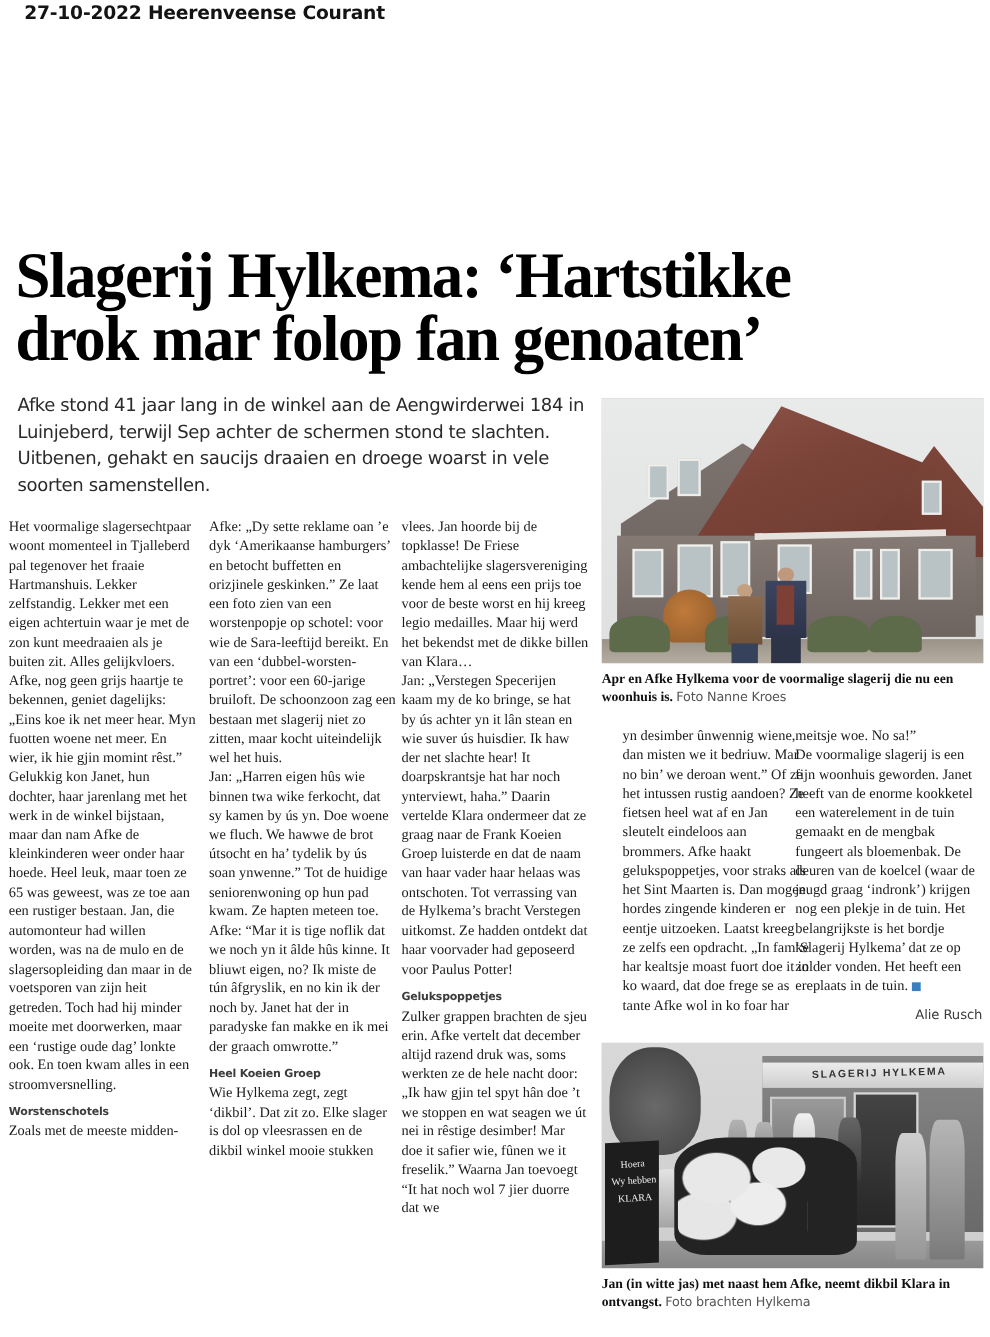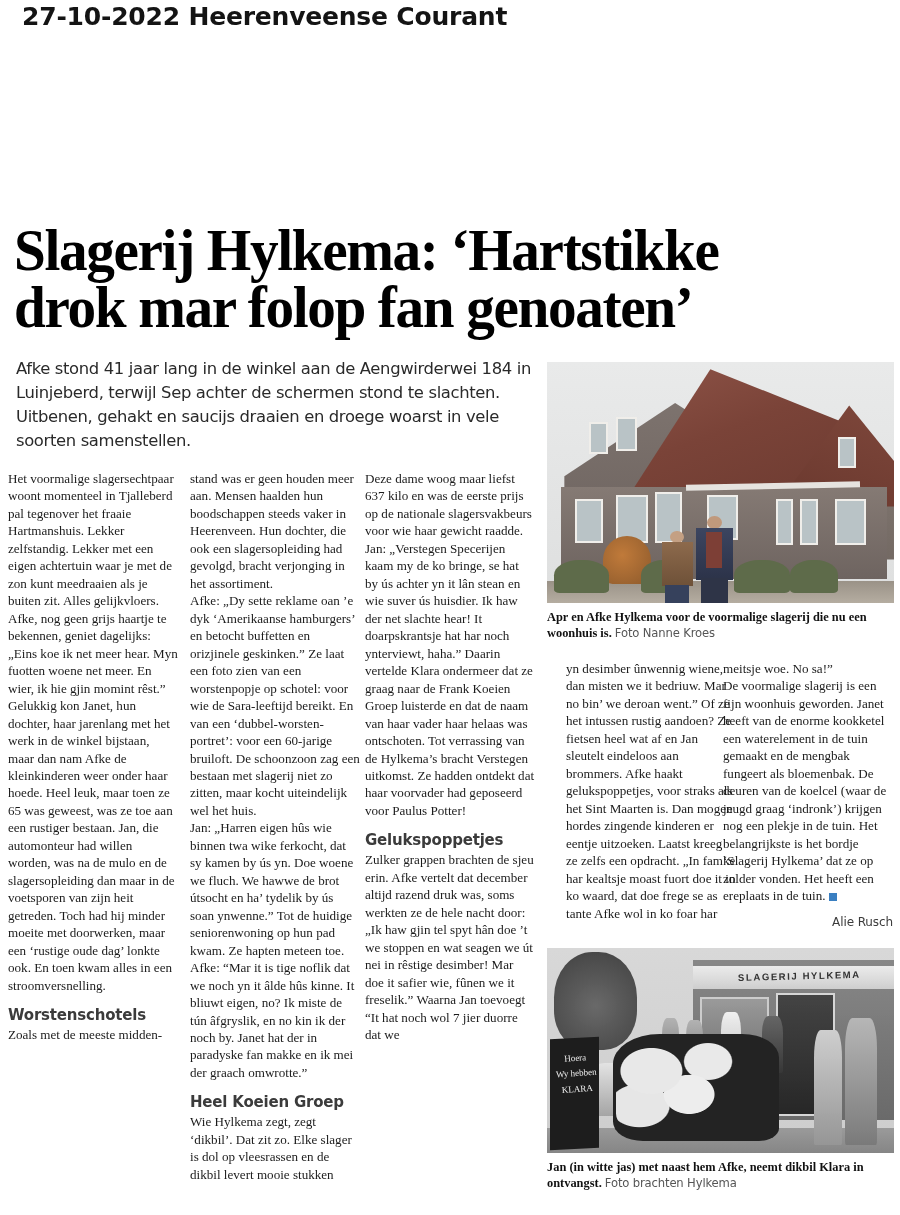--- a/index.html
+++ b/index.html
@@ -15,21 +15,21 @@
     color: #1a1a1a;
     overflow: hidden;
   }
 
   
   .masthead {
     position: absolute;
     left: 22px;
     top: 2px;
     font-family: "DejaVu Sans", sans-serif;
-    font-size: 25px;
+    font-size: 17px;
     font-weight: 600;
     letter-spacing: -0.2px;
     color: #141414;
     white-space: nowrap;
   }
 
   
   .headline {
     position: absolute;
     left: 14px;
@@ -83,21 +83,21 @@
     font-family: "DejaVu Sans", sans-serif;
     font-weight: 700;
     font-size: 10.5px;
     letter-spacing: 0.2px;
     color: #3a7fc1;
   }
 
   .subhead {
     font-family: "DejaVu Sans", sans-serif;
     font-weight: 600;
-    font-size: 15px;
+    font-size: 10px;
     color: #3b3b3b;
     letter-spacing: -0.2px;
     margin-bottom: 1px;
   }
 
   .endmark {
     display: inline-block;
     width: 8px;
     height: 8px;
     background: #3a7fc1;
@@ -293,30 +293,29 @@
 
 <div class="col col1">
   <p>Het voormalige slagersechtpaar woont momenteel in Tjalleberd pal tegenover het fraaie Hartmanshuis. Lekker zelfstandig. Lekker met een eigen achtertuin waar je met de zon kunt meedraaien als je buiten zit. Alles gelijkvloers. Afke, nog geen grijs haartje te bekennen, geniet dagelijks: „Eins koe ik net meer hear. Myn fuotten woene net meer. En wier, ik hie gjin momint rêst.”</p>
   <p>Gelukkig kon Janet, hun dochter, haar jarenlang met het werk in de winkel bijstaan, maar dan nam Afke de kleinkinderen weer onder haar hoede. Heel leuk, maar toen ze 65 was geweest, was ze toe aan een rustiger bestaan. Jan, die automonteur had willen worden, was na de mulo en de slagersopleiding dan maar in de voetsporen van zijn heit getreden. Toch had hij minder moeite met doorwerken, maar een ‘rustige oude dag’ lonkte ook. En toen kwam alles in een stroomversnelling.</p>
   <div class="gap"></div>
   <div class="subhead">Worstenschotels</div>
   <p>Zoals met de meeste midden-</p>
 </div>
 
 <div class="col col2">
-  <p>stand was er geen houden meer aan. Mensen haalden hun boodschappen steeds vaker in Heerenveen. Hun dochter, die ook een slagersopleiding had gevolgd, bracht verjonging in het assortiment.</p>
   <p>Afke: „Dy sette reklame oan ’e dyk ‘Amerikaanse hamburgers’ en betocht buffetten en orizjinele geskinken.” Ze laat een foto zien van een worstenpopje op schotel: voor wie de Sara-leeftijd bereikt. En van een ‘dubbel-worsten-portret’: voor een 60-jarige bruiloft. De schoonzoon zag een bestaan met slagerij niet zo zitten, maar kocht uiteindelijk wel het huis.</p>
   <p>Jan: „Harren eigen hûs wie binnen twa wike ferkocht, dat sy kamen by ús yn. Doe woene we fluch. We hawwe de brot útsocht en ha’ tydelik by ús soan ynwenne.” Tot de huidige seniorenwoning op hun pad kwam. Ze hapten meteen toe. Afke: “Mar it is tige noflik dat we noch yn it âlde hûs kinne. It bliuwt eigen, no? Ik miste de tún âfgryslik, en no kin ik der noch by. Janet hat der in paradyske fan makke en ik mei der graach omwrotte.”</p>
   <div class="gap"></div>
   <div class="subhead">Heel Koeien Groep</div>
-  <p>Wie Hylkema zegt, zegt ‘dikbil’. Dat zit zo. Elke slager is dol op vleesrassen en de dikbil levert mooie stukken</p>
+  <p>Wie Hylkema zegt, zegt ‘dikbil’. Dat zit zo. Elke slager is dol op vleesrassen en de dikbil winkel mooie stukken</p>
 </div>
 
 <div class="col col3">
-  <p>Deze dame woog maar liefst 637 kilo en was de eerste prijs op de nationale slagersvakbeurs voor wie haar gewicht raadde.</p>
+  <p>vlees. Jan hoorde bij de topklasse! De Friese ambachtelijke slagersvereniging kende hem al eens een prijs toe voor de beste worst en hij kreeg legio medailles. Maar hij werd het bekendst met de dikke billen van Klara…</p>
   <p>Jan: „Verstegen Specerijen kaam my de ko bringe, se hat by ús achter yn it lân stean en wie suver ús huisdier. Ik haw der net slachte hear! It doarpskrantsje hat har noch ynterviewt, haha.” Daarin vertelde Klara ondermeer dat ze graag naar de Frank Koeien Groep luisterde en dat de naam van haar vader haar helaas was ontschoten. Tot verrassing van de Hylkema’s bracht Verstegen uitkomst. Ze hadden ontdekt dat haar voorvader had geposeerd voor Paulus Potter!</p>
   <div class="gap"></div>
   <div class="subhead">Gelukspoppetjes</div>
   <p>Zulker grappen brachten de sjeu erin. Afke vertelt dat december altijd razend druk was, soms werkten ze de hele nacht door: „Ik haw gjin tel spyt hân doe ’t we stoppen en wat seagen we út nei in rêstige desimber! Mar doe it safier wie, fûnen we it freselik.” Waarna Jan toevoegt “It hat noch wol 7 jier duorre dat we</p>
 </div>
 
 <div class="col col4">
   <p>yn desimber ûnwennig wiene, dan misten we it bedriuw. Mar no bin’ we deroan went.” Of ze het intussen rustig aandoen? Ze fietsen heel wat af en Jan sleutelt eindeloos aan brommers. Afke haakt gelukspoppetjes, voor straks als het Sint Maarten is. Dan mogen hordes zingende kinderen er eentje uitzoeken. Laatst kreeg ze zelfs een opdracht. „In famke har kealtsje moast fuort doe it in ko waard, dat doe frege se as tante Afke wol in ko foar har</p>
 </div>
 

